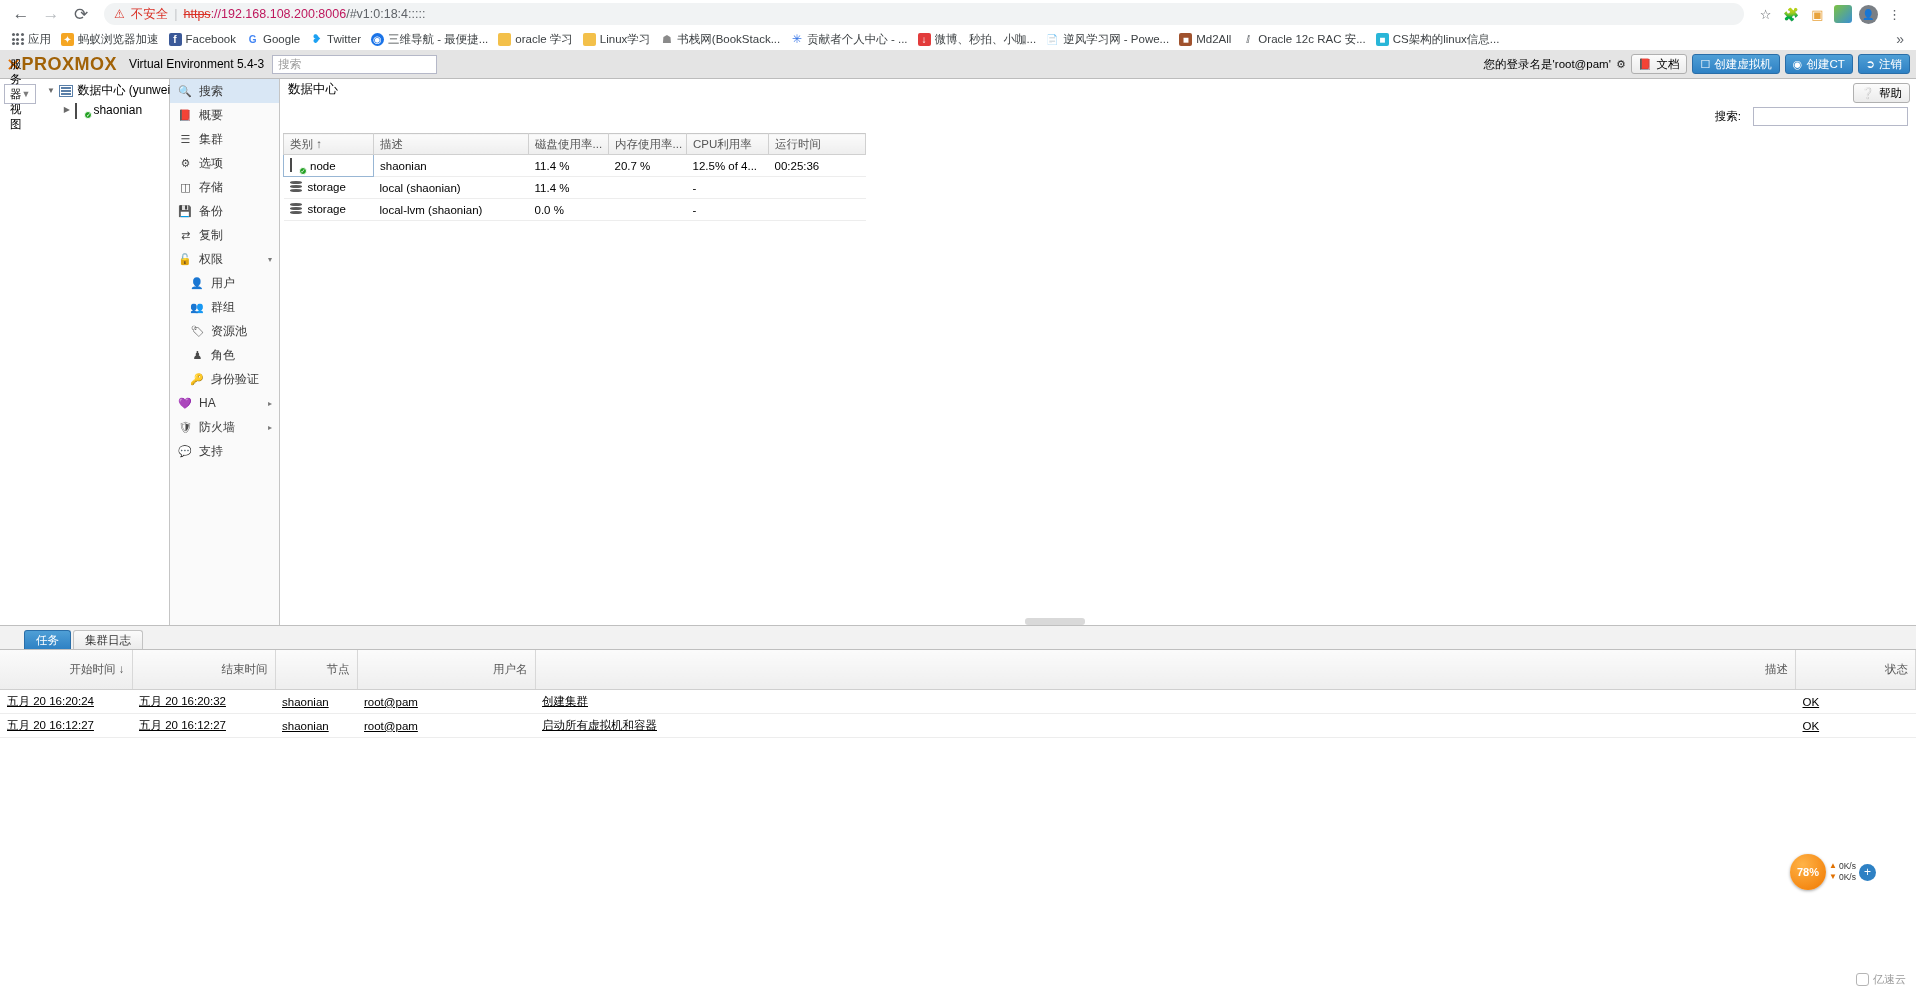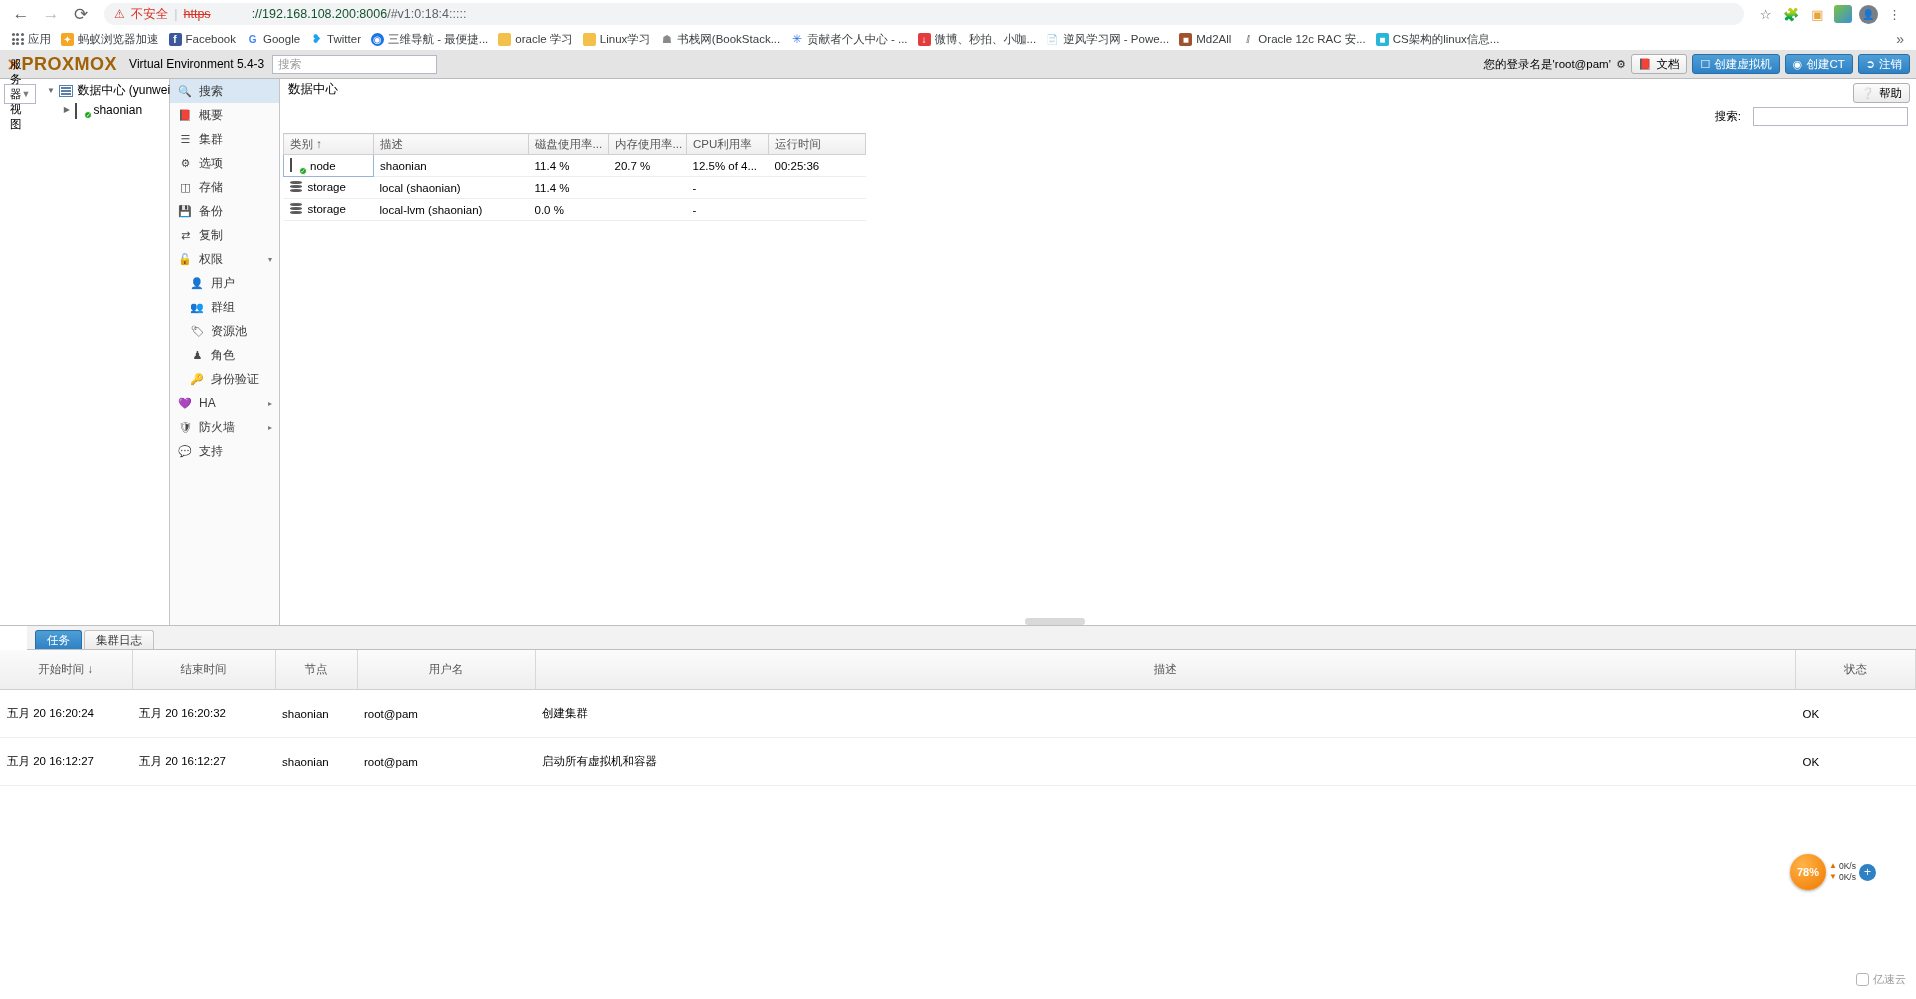--- a/index.html
+++ b/index.html
@@ -15,21 +15,21 @@
   .nav-btn { width:26px; height:26px; display:flex; align-items:center; justify-content:center;
              color:#5f6368; font-size:17px; cursor:default; }
   .nav-btn.dim { color:#b8bcc0; }
   .omnibox { flex:1; height:22px; margin-left:6px; margin-right:8px; background:#f1f3f4;
              border-radius:11px; display:flex; align-items:center; padding:0 10px; gap:6px; font-size:12.5px; }
   .warn-ico { color:#d93025; font-size:12px; display:flex; align-items:center; }
   .warn-txt { color:#d93025; font-size:12.5px; }
   .url-sep { color:#c4c7c9; }
   .url { color:#202124; }
   .url .scheme { color:#d93025; text-decoration:line-through; }
-  .url .host { color:#14532d;margin-left:41px; }
+  .url .host { color:#be185d; }
   .url .rest { color:#5f6368; }
   .nav-right { display:flex; align-items:center; gap:7px; padding-right:4px; }
   .icon-sq { width:19px; height:19px; display:flex; align-items:center; justify-content:center; font-size:13px; color:#5f6368; }
   .ext-pill { width:18px; height:18px; border-radius:3px; }
   .avatar-circ { width:19px; height:19px; border-radius:50%; background:#7a7f85; color:#fff;
                  font-size:10px; display:flex; align-items:center; justify-content:center; }
   .bookmarks { height:22px; display:flex; align-items:center; gap:0; padding:0 6px; font-size:11.5px; color:#3c4043; }
   .bm { display:flex; align-items:center; gap:4px; padding:2px 5px; border-radius:3px; white-space:nowrap; max-width:135px; overflow:hidden; }
   .bm-ico { width:13px; height:13px; flex:none; display:flex; align-items:center; justify-content:center;
             font-size:10px; border-radius:2px; color:#fff; font-weight:bold; }
@@ -99,32 +99,32 @@
   table.grid td { border-bottom:1px solid #ededed; height:22px; font-size:11.5px; color:#000;
                   padding:0 6px; white-space:nowrap; overflow:hidden; }
   tr.row-sel td { background:#fff; }
   tr.row-sel td:first-child { border:1px solid #98b6d4; }
   .cell-ico { display:inline-flex; align-items:center; gap:6px; }
   .stg-ico { width:12px; height:11px; position:relative; display:inline-block; }
   .stg-ico i { display:block; height:2.5px; background:#5a5a5a; border-radius:50%; margin-bottom:1.5px; }
 
   
   .task-panel { border-top:1px solid #bfbfbf; background:#fff; height:auto; }
-  .task-tabs { height:24px; display:flex; align-items:flex-end; gap:2px; padding-left:8px;
-               background:#f2f2f2; border-bottom:1px solid #bfbfbf;margin-left:27px; }
+  .task-tabs { height:24px; display:flex; align-items:flex-end; gap:2px; padding-left:24px;
+               background:#f2f2f2; border-bottom:1px solid #bfbfbf; }
   .ttab { height:19px; padding:0 11px; display:flex; align-items:center; font-size:11.5px;
           border:1px solid #c3c3c3; border-bottom:none; border-radius:3px 3px 0 0;
           background:linear-gradient(#fbfbfb,#ececec); color:#333; }
   .ttab.active { background:linear-gradient(#4f9fd6,#2e81c4); border-color:#2a6ea8; color:#fff; }
   table.tasks { border-collapse:collapse; width:100%; table-layout:fixed; }
   table.tasks th { background:linear-gradient(#fbfbfb,#eeeeee); border-right:1px solid #d8d8d8;
                    border-bottom:1px solid #cfcfcf; height:25px; font-weight:normal;
-                   font-size:11.5px; color:#555; text-align:center; padding:12px 7px; white-space:nowrap; }
+                   font-size:11.5px; color:#555; text-align:right; padding:12px 7px; white-space:nowrap; }
   table.tasks td { border-bottom:1px solid #ededed; height:24px; font-size:11.5px; color:#000;
-                   padding:16px 7px; white-space:nowrap; overflow:hidden; }
+                   padding:4px 7px; white-space:nowrap; overflow:hidden;text-decoration:underline; }
 
   
   .speed-widget { position:absolute; display:flex; align-items:center; gap:3px; }
   .speed-ball { width:36px; height:36px; border-radius:50%; background:radial-gradient(circle at 35% 30%,#ffb347,#f07800);
                 color:#fff; font-size:11px; font-weight:bold; display:flex; align-items:center;
                 justify-content:center; box-shadow:0 1px 3px rgba(0,0,0,.35); }
   .speed-rates { display:flex; flex-direction:column; font-size:8.5px; color:#333; line-height:1.35; }
   .speed-rates span { display:flex; align-items:center; gap:2px; }
   .arrow-up { color:#e07000; font-size:8px; }
   .arrow-dn { color:#e07000; font-size:8px; }

